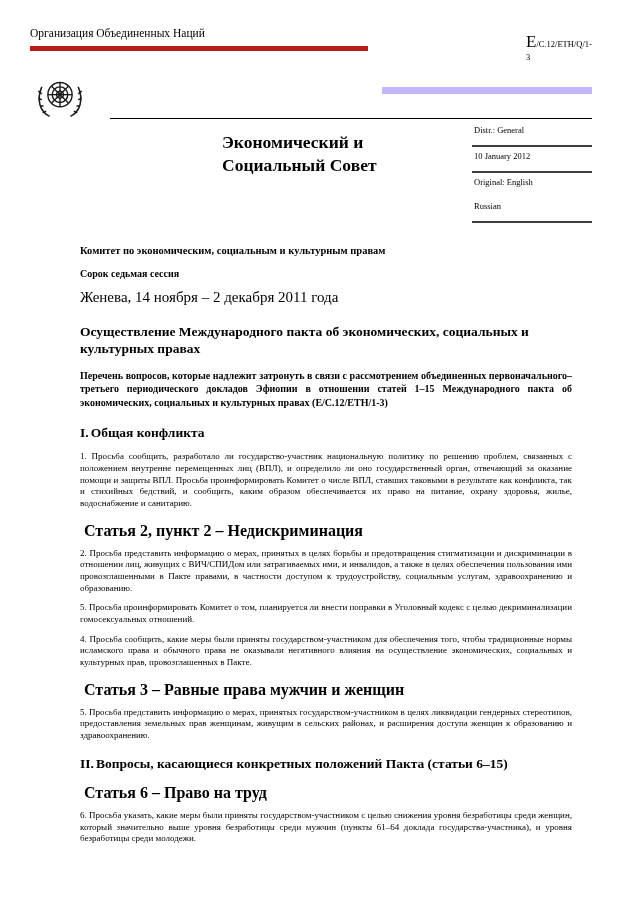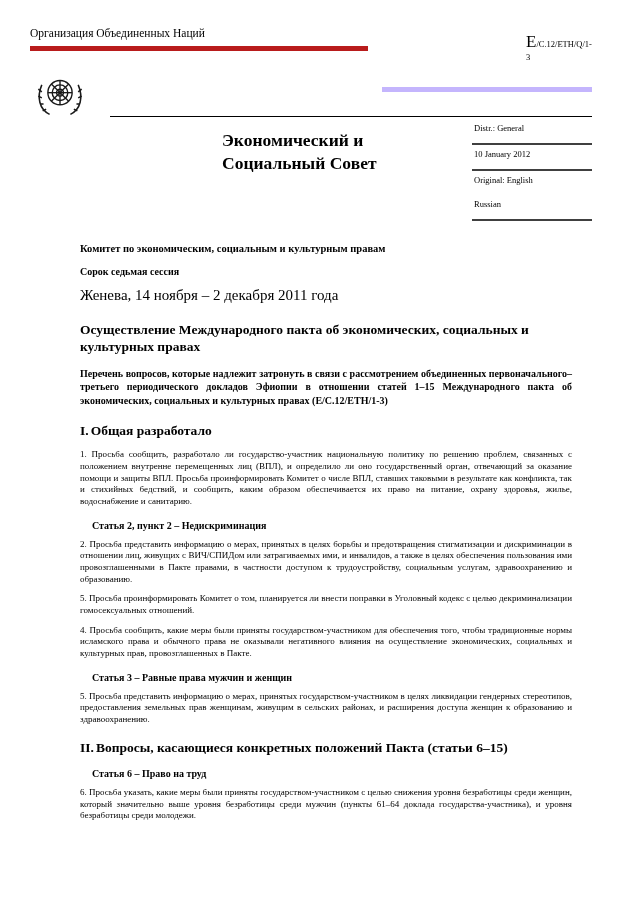--- a/index.html
+++ b/index.html
@@ -23,21 +23,21 @@
   .org-name {
     flex: 1;
     font-size: 11.5px; line-height: 1.3;
     border-bottom: 5px solid #b91c1c;
     padding-bottom: 5px;
     margin-right: 14px;
     max-width: 352px;
   }
   .doc-symbol-cell {
     width: 210px;
-    border-bottom: 5px solid #c4b5fd;
+    border-bottom: 7px solid #c4b5fd;
     padding: 6px 0 24px 144px;
     font-size: 8.5px;
     line-height: 1.2;
   }
   .doc-symbol .big-e { font-size: 17px; font-weight: 400; }
   .doc-symbol { display: inline-block; width: 66px; word-break: break-all; }
 
   .header-main { display: flex; margin-top: 24px; }
   .emblem-col { flex: 0 0 80px; margin-top: -42px; padding-left: 4px; }
   .masthead {
@@ -69,22 +69,22 @@
     font-weight: bold; font-size: 10px; line-height: 1.35;
     text-align: justify;
     margin-bottom: 16px;
   }
   .section-heading {
     font-weight: bold; font-size: 13.5px;
     margin: 14px 0 10px;
   }
   .section-heading .num { margin-right: 2px; }
   .article-heading {
-    font-weight: bold; font-size: 10px;
-    margin: 12px 12px 8px;
+    font-weight: bold; font-size: 16px;
+    margin: 12px 4px 8px;
   }
   .para {
     font-size: 9px; line-height: 1.3;
     text-align: justify;
     margin-bottom: 8px;
   }
 </style>
 </head>
 <body>
 
@@ -132,21 +132,21 @@
 
   <div class="doc-body">
     <div class="committee">Комитет по экономическим, социальным и культурным правам</div>
     <div class="session">Сорок седьмая сессия</div>
     <div class="venue">Женева, 14 ноября – 2 декабря 2011 года</div>
 
     <div class="doc-title">Осуществление Международного пакта об экономических, социальных и культурных правах</div>
     <div class="doc-subtitle">Перечень вопросов, которые надлежит затронуть в связи с рассмотрением объединенных первоначального–третьего периодического докладов Эфиопии в отношении статей 1–15 Международного пакта об экономических, социальных и культурных правах (E/C.12/ETH/1-3)</div>
 
     <div class="section-heading">
-      <span class="num">I.</span><span>Общая разработало</span>
+      <span class="num">I.</span><span>Общая конфликта</span>
     </div>
 
     <div class="para">1. Просьба сообщить, разработало ли государство-участник национальную политику по решению проблем, связанных с положением внутренне перемещенных лиц (ВПЛ), и определило ли оно государственный орган, отвечающий за оказание помощи и защиты ВПЛ. Просьба проинформировать Комитет о числе ВПЛ, ставших таковыми в результате как конфликта, так и стихийных бедствий, и сообщить, каким образом обеспечивается их право на питание, охрану здоровья, жилье, водоснабжение и санитарию.</div>
 
     <div class="article-heading">Статья 2, пункт 2 – Недискриминация</div>
     <div class="para">2. Просьба представить информацию о мерах, принятых в целях борьбы и предотвращения стигматизации и дискриминации в отношении лиц, живущих с ВИЧ/СПИДом или затрагиваемых ими, и инвалидов, а также в целях обеспечения пользования ими провозглашенными в Пакте правами, в частности доступом к трудоустройству, социальным услугам, здравоохранению и образованию.</div>
     <div class="para">5. Просьба проинформировать Комитет о том, планируется ли внести поправки в Уголовный кодекс с целью декриминализации гомосексуальных отношений.</div>
     <div class="para">4. Просьба сообщить, какие меры были приняты государством-участником для обеспечения того, чтобы традиционные нормы исламского права и обычного права не оказывали негативного влияния на осуществление экономических, социальных и культурных прав, провозглашенных в Пакте.</div>
 
     <div class="article-heading">Статья 3 – Равные права мужчин и женщин</div>

